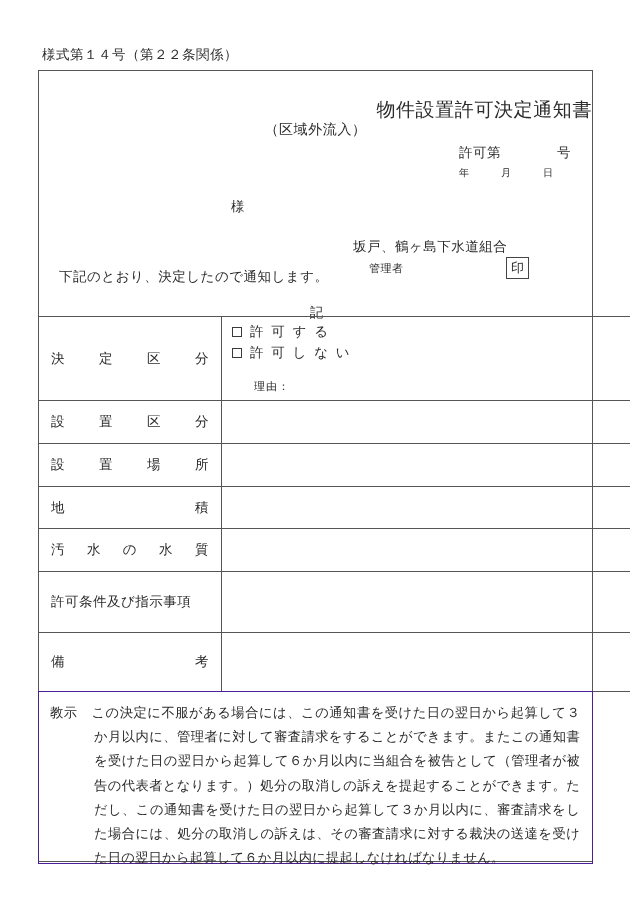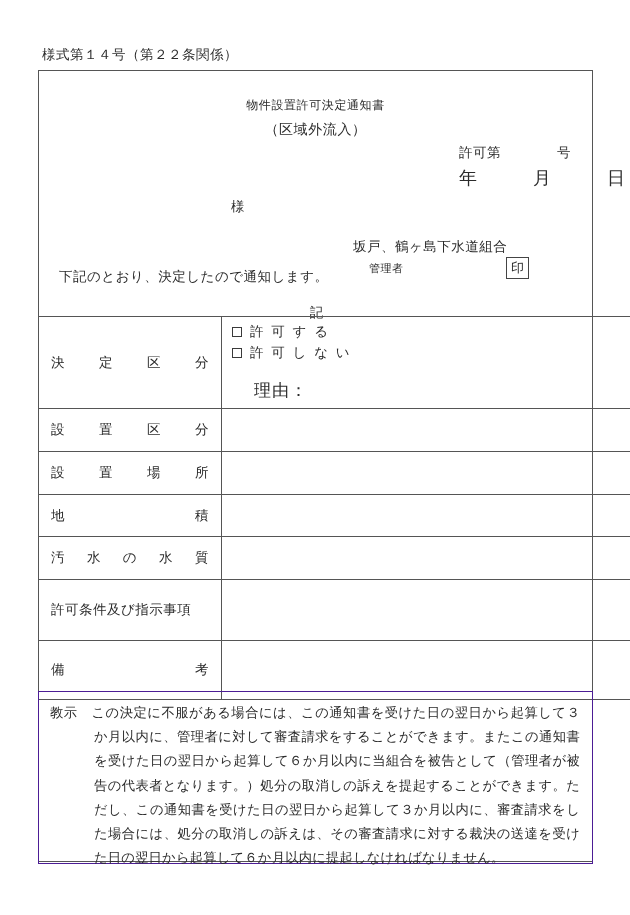--- a/index.html
+++ b/index.html
@@ -36,22 +36,22 @@
     width: 555px;
     height: 792px;
     border: 1px solid #555;
     box-sizing: border-box;
   }
   .doc-title {
     position: absolute;
     left: 0;
     top: 26px;
     width: 100%;
-    text-align: center;
-    font-size: 12px;
+    text-align: right;
+    font-size: 19px;
     letter-spacing: 0.6px;
   }
   .doc-subtitle {
     position: absolute;
     left: 0;
     top: 50px;
     width: 100%;
     text-align: center;
     font-size: 14px;
     letter-spacing: 0.6px;
@@ -61,21 +61,21 @@
     left: 420px;
     top: 73px;
     font-size: 13.5px;
     white-space: pre;
     letter-spacing: 0.5px;
   }
   .date-line {
     position: absolute;
     left: 420px;
     top: 95px;
-    font-size: 18px;
+    font-size: 10px;
     white-space: pre;
     letter-spacing: 0.5px;
   }
   .addressee {
     position: absolute;
     left: 192px;
     top: 127px;
     font-size: 13.5px;
     letter-spacing: 0.5px;
   }
@@ -164,21 +164,21 @@
     height: 10px;
     border: 1px solid #3a3a3a;
     box-sizing: border-box;
     margin-right: 8px;
     flex: none;
   }
   .reason-line {
     margin-left: 22px;
     margin-top: 17px;
     letter-spacing: 1px;
-    font-size: 17px;
+    font-size: 11px;
   }
   
   .footer-box {
     position: absolute;
     left: -1px;
     top: 620px;
     width: 555px;
     height: 173px;
     border: 1px solid #4c1d95;
     box-sizing: border-box;

